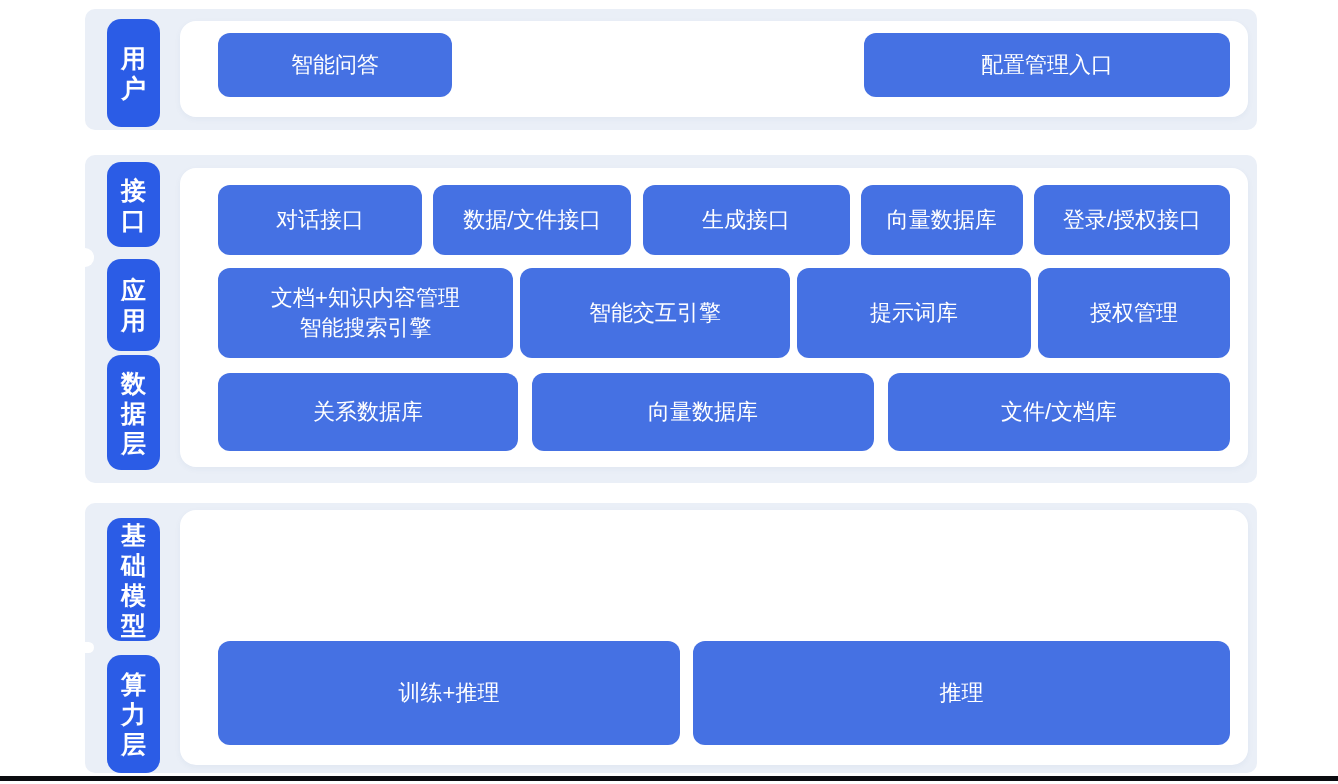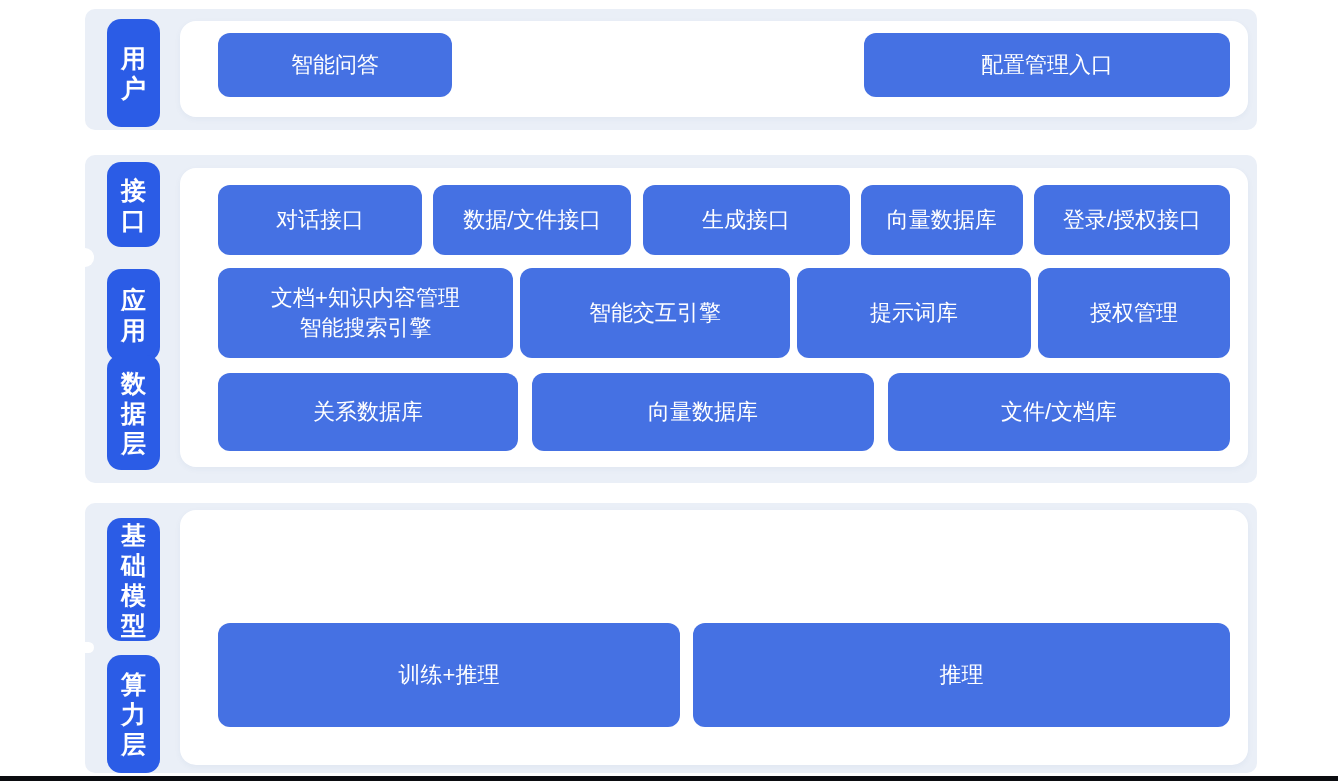--- a/index.html
+++ b/index.html
@@ -94,21 +94,21 @@
     <div class="card" style="top:12px;height:96px">
       <div class="row" style="top:12px;height:64px">
         <div class="node" style="width:234px">智能问答</div>
         <div class="node" style="width:366px">配置管理入口</div>
       </div>
     </div>
   </div>
 
   <div class="panel" id="sec2">
     <div class="layer-label" style="top:7px;height:85px">接口</div>
-    <div class="layer-label" style="top:114px;height:92px">应用</div>
+    <div class="layer-label" style="top:104px;height:92px">应用</div>
     <div class="layer-label" style="top:200px;height:115px">数据层</div>
     <div class="notch" style="top:93px;height:19px"></div>
     <div class="card" style="top:13px;height:299px">
       <div class="row" style="top:17px;height:70px">
         <div class="node" style="width:204px">对话接口</div>
         <div class="node" style="width:198px">数据/文件接口</div>
         <div class="node" style="width:207px">生成接口</div>
         <div class="node" style="width:162px">向量数据库</div>
         <div class="node" style="width:196px">登录/授权接口</div>
       </div>
@@ -125,21 +125,21 @@
         <div class="node" style="width:342px">文件/文档库</div>
       </div>
     </div>
   </div>
 
   <div class="panel" id="sec3">
     <div class="layer-label" style="top:15px;height:123px">基础模型</div>
     <div class="layer-label" style="top:152px;height:118px">算力层</div>
     <div class="notch" style="top:139px;height:11px"></div>
     <div class="card" style="top:7px;height:255px">
-      <div class="row" style="top:113px;height:104px">
+      <div class="row" style="top:131px;height:104px">
         <div class="node" style="width:462px">训练+推理</div>
         <div class="node" style="width:537px">推理</div>
       </div>
     </div>
   </div>
 
   <div class="footer-line"></div>
 </div>
 
 </body></html>

